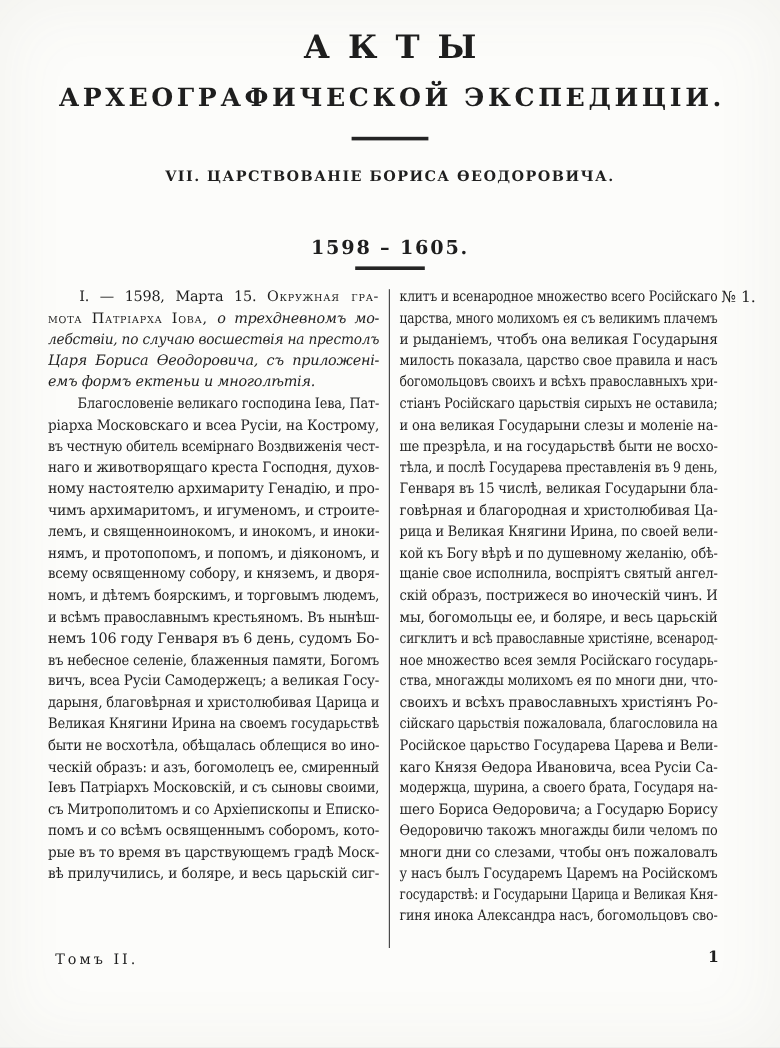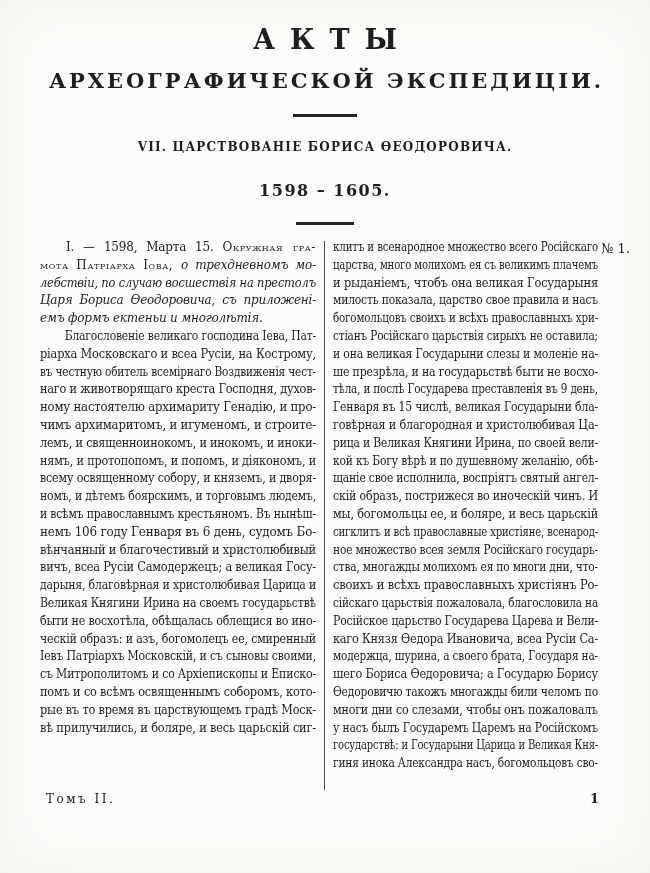--- a/index.html
+++ b/index.html
@@ -18,21 +18,21 @@
     font-size:21px;font-weight:bold;letter-spacing:3px;text-indent:3px;
   }
   .rule{position:absolute;left:50%;background:#242424;}
   .rule-top{top:114px;width:64px;height:3px;margin-left:-32px;}
   .rule-mid{top:222px;width:58px;height:3px;margin-left:-29px;}
   .h-section{
     position:absolute;top:140px;left:0;right:0;margin:0;text-align:center;
     font-size:12px;font-weight:bold;letter-spacing:1.2px;
   }
   .h-years{
-    position:absolute;top:181px;left:0;right:0;margin:0;text-align:center;
+    position:absolute;top:181px;left:0;right:0;margin:16px;text-align:center;
     font-size:16px;font-weight:bold;letter-spacing:1.5px;
   }
   .columns{
     position:absolute;top:239px;left:40px;width:558px;height:553px;
     display:flex;align-items:stretch;
   }
   .col{font-size:12px;letter-spacing:-0.2px;}
   .col-left{width:276px;}
   .col-right{width:265px;}
   .divider{width:1px;background:#4a4a4a;margin:2px 8px 2px 8px;}
@@ -76,21 +76,21 @@
         <div class="line"><span class="ln" style="transform: scaleX(0.881393);"><span>въ честную обитель всемірнаго Воздвиженія чест-</span></span></div>
         <div class="line"><span class="ln" style="transform: scaleX(0.940075);"><span>наго и животворящаго креста Господня, духов-</span></span></div>
         <div class="line"><span class="ln" style="transform: scaleX(0.973438);"><span>ному настоятелю архимариту Генадію, и про-</span></span></div>
         <div class="line"><span class="ln" style="transform: scaleX(0.972366);"><span>чимъ архимаритомъ, и игуменомъ, и строите-</span></span></div>
         <div class="line"><span class="ln" style="transform: scaleX(0.931302);"><span>лемъ, и священноинокомъ, и инокомъ, и иноки-</span></span></div>
         <div class="line"><span class="ln" style="transform: scaleX(0.936188);"><span>нямъ, и протопопомъ, и попомъ, и діякономъ, и</span></span></div>
         <div class="line"><span class="ln" style="transform: scaleX(0.925738);"><span>всему освященному собору, и княземъ, и дворя-</span></span></div>
         <div class="line"><span class="ln" style="transform: scaleX(0.903114);"><span>номъ, и дѣтемъ боярскимъ, и торговымъ людемъ,</span></span></div>
         <div class="line"><span class="ln" style="transform: scaleX(0.902698);"><span>и всѣмъ православнымъ крестьяномъ. Въ нынѣш-</span></span></div>
         <div class="line"><span class="ln" style="transform: scaleX(0.994987);"><span>немъ 106 году Генваря въ 6 день, судомъ Бо-</span></span></div>
-        <div class="line"><span class="ln" style="transform: scaleX(0.949984);"><span>вѣнчанный и благочестивый и христолюбивый</span></span></div>
+        <div class="line"><span class="ln" style="transform: scaleX(0.906311);"><span>въ небесное селеніе, блаженныя памяти, Богомъ</span></span></div>
         <div class="line"><span class="ln" style="transform: scaleX(0.939025);"><span>вичъ, всеа Русіи Самодержецъ; а великая Госу-</span></span></div>
         <div class="line"><span class="ln" style="transform: scaleX(0.909953);"><span>дарыня, благовѣрная и христолюбивая Царица и</span></span></div>
         <div class="line"><span class="ln" style="transform: scaleX(0.908455);"><span>Великая Княгини Ирина на своемъ государьствѣ</span></span></div>
         <div class="line"><span class="ln" style="transform: scaleX(0.921632);"><span>быти не восхотѣла, обѣщалась облещися во ино-</span></span></div>
         <div class="line"><span class="ln" style="transform: scaleX(0.91866);"><span>ческій образъ: и азъ, богомолецъ ее, смиренный</span></span></div>
         <div class="line"><span class="ln" style="transform: scaleX(0.912302);"><span>Іевъ Патріархъ Московскій, и съ сыновы своими,</span></span></div>
         <div class="line"><span class="ln" style="transform: scaleX(0.915044);"><span>съ Митрополитомъ и со Архіепископы и Еписко-</span></span></div>
         <div class="line"><span class="ln" style="transform: scaleX(0.94561);"><span>помъ и со всѣмъ освященнымъ соборомъ, кото-</span></span></div>
         <div class="line"><span class="ln" style="transform: scaleX(0.943691);"><span>рые въ то время въ царствующемъ градѣ Моск-</span></span></div>
         <div class="line"><span class="ln" style="transform: scaleX(0.951622);"><span>вѣ прилучились, и боляре, и весь царьскій сиг-</span></span></div>

